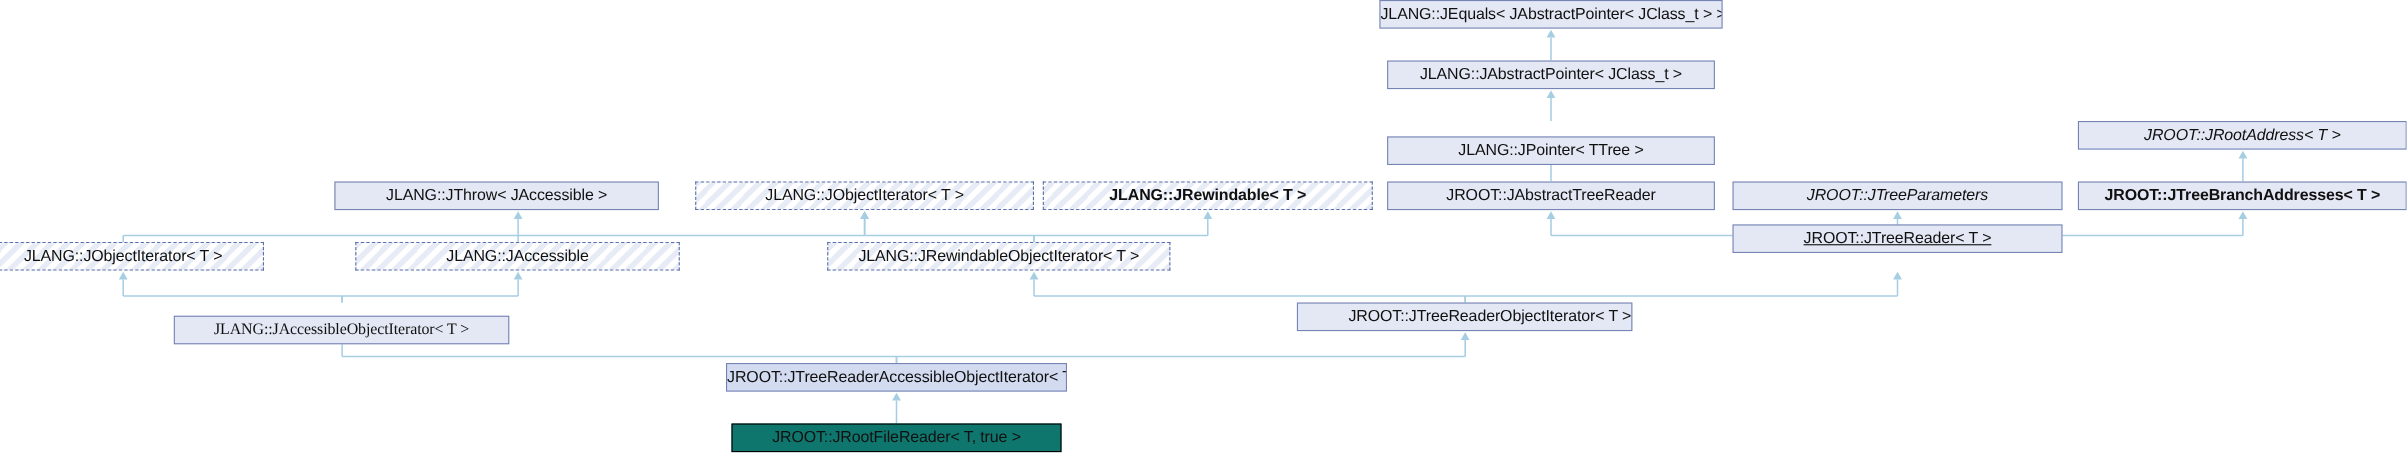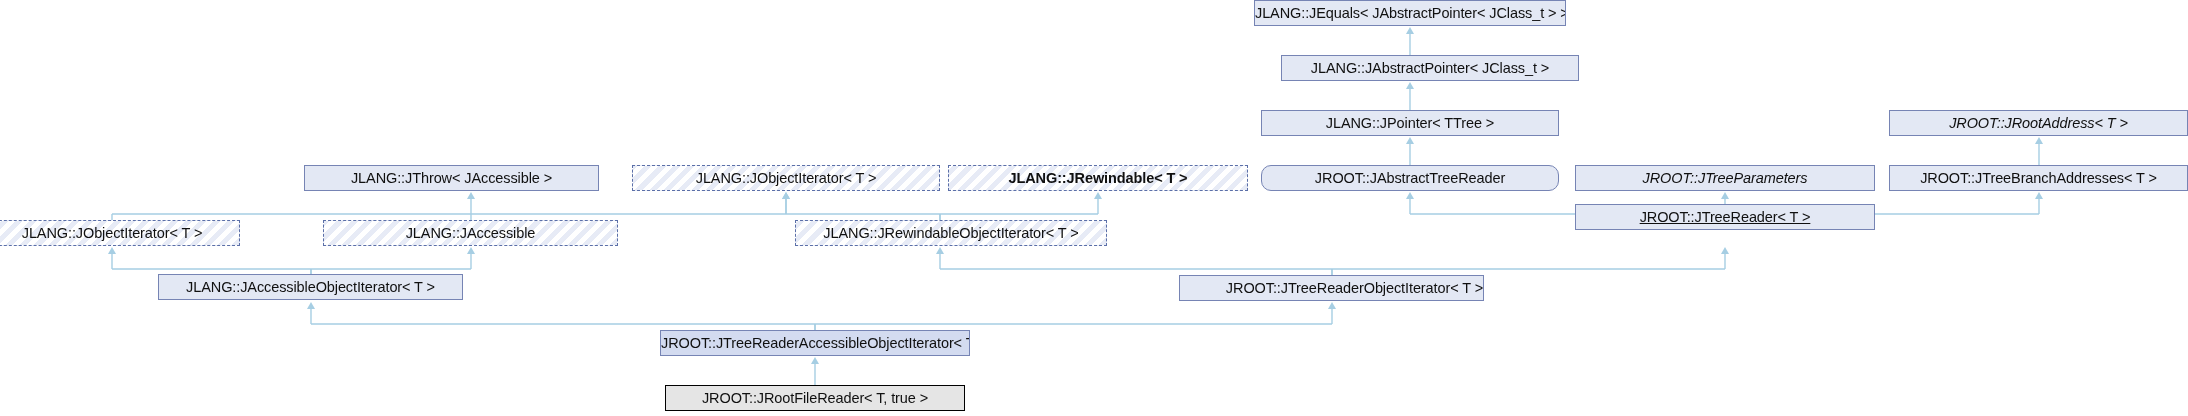--- a/index.html
+++ b/index.html
@@ -49,21 +49,21 @@
     line-height:24px;
     pointer-events:none;
   }
   
   .node.solid{
     background:#e3e8f4;
     border:1px solid #7684b4;
   }
   
   .node.focus{
-    background:#e5e5e5;
+    background:#0f766e;
     border:1.5px solid #000000;
   }
   
   .node.highlight{
     background:#d3dbf0;
     border:1px solid #7684b4;
   }
   
   .node.hatched{
     border:1px dashed #5b6fa8;
@@ -173,60 +173,60 @@
       </g>
       <g>
         <line x1="815" y1="364" x2="815" y2="385" stroke="#a6cee3" stroke-width="1.4"></line>
         <path d="M 815 357 L 811 364 L 819 364 Z" fill="#a6cee3"></path>
       </g>
     </svg>
   <div id="node-layer">
       <div class="node solid" style="left: 1254px; top: 0px; width: 312px; height: 26px;">
         <span class="label">JLANG::JEquals&lt; JAbstractPointer&lt; JClass_t &gt; &gt;</span>
       </div>
-      <div class="node solid" style="left: 1261px; top: 55px; width: 298px; height: 26px; margin-left: 20px;">
+      <div class="node solid" style="left: 1261px; top: 55px; width: 298px; height: 26px;">
         <span class="label">JLANG::JAbstractPointer&lt; JClass_t &gt;</span>
       </div>
-      <div class="node solid" style="left: 1261px; top: 110px; width: 298px; height: 26px;">
+      <div class="node solid" style="left: 1261px; top: 124px; width: 298px; height: 26px;">
         <span class="label">JLANG::JPointer&lt; TTree &gt;</span>
       </div>
       <div class="node solid" style="left: 1889px; top: 110px; width: 299px; height: 26px; font-style: italic;">
         <span class="label">JROOT::JRootAddress&lt; T &gt;</span>
       </div>
       <div class="node solid" style="left: 304px; top: 165px; width: 295px; height: 26px;">
         <span class="label">JLANG::JThrow&lt; JAccessible &gt;</span>
       </div>
       <div class="node hatched" style="left: 632px; top: 165px; width: 308px; height: 26px;">
         <span class="label">JLANG::JObjectIterator&lt; T &gt;</span>
       </div>
       <div class="node hatched" style="left: 948px; top: 165px; width: 300px; height: 26px; font-weight: bold;">
         <span class="label">JLANG::JRewindable&lt; T &gt;</span>
       </div>
-      <div class="node solid" style="left: 1261px; top: 165px; width: 298px; height: 26px; border-radius: 10px;">
+      <div class="node solid" style="left: 1261px; top: 165px; width: 298px; height: 26px;">
         <span class="label">JROOT::JAbstractTreeReader</span>
       </div>
       <div class="node solid" style="left: 1575px; top: 165px; width: 300px; height: 26px; font-style: italic;">
         <span class="label">JROOT::JTreeParameters</span>
       </div>
-      <div class="node solid" style="left: 1889px; top: 165px; width: 299px; height: 26px;">
+      <div class="node solid" style="left: 1889px; top: 165px; width: 299px; height: 26px; font-weight: bold;">
         <span class="label">JROOT::JTreeBranchAddresses&lt; T &gt;</span>
       </div>
       <div class="node hatched" style="left: -16px; top: 220px; width: 256px; height: 26px;">
         <span class="label">JLANG::JObjectIterator&lt; T &gt;</span>
       </div>
       <div class="node hatched" style="left: 323px; top: 220px; width: 295px; height: 26px;">
         <span class="label">JLANG::JAccessible</span>
       </div>
-      <div class="node hatched" style="left: 795px; top: 220px; width: 312px; height: 26px;">
+      <div class="node hatched" style="left: 752px; top: 220px; width: 312px; height: 26px;">
         <span class="label">JLANG::JRewindableObjectIterator&lt; T &gt;</span>
       </div>
       <div class="node solid" style="left: 1575px; top: 204px; width: 300px; height: 26px; text-decoration: underline;">
         <span class="label">JROOT::JTreeReader&lt; T &gt;</span>
       </div>
-      <div class="node solid" style="left: 158px; top: 274px; width: 305px; height: 26px;">
+      <div class="node solid" style="left: 158px; top: 287px; width: 305px; height: 26px; font-family: Liberation Serif, serif;">
         <span class="label">JLANG::JAccessibleObjectIterator&lt; T &gt;</span>
       </div>
       <div class="node solid" style="left: 1179px; top: 275px; width: 305px; height: 26px; text-align: right;">
         <span class="label">JROOT::JTreeReaderObjectIterator&lt; T &gt;</span>
       </div>
       <div class="node highlight" style="left: 660px; top: 330px; width: 310px; height: 26px;">
         <span class="label">JROOT::JTreeReaderAccessibleObjectIterator&lt; T &gt;</span>
       </div>
       <div class="node focus" style="left: 665px; top: 385px; width: 300px; height: 26px;">
         <span class="label">JROOT::JRootFileReader&lt; T, true &gt;</span>

